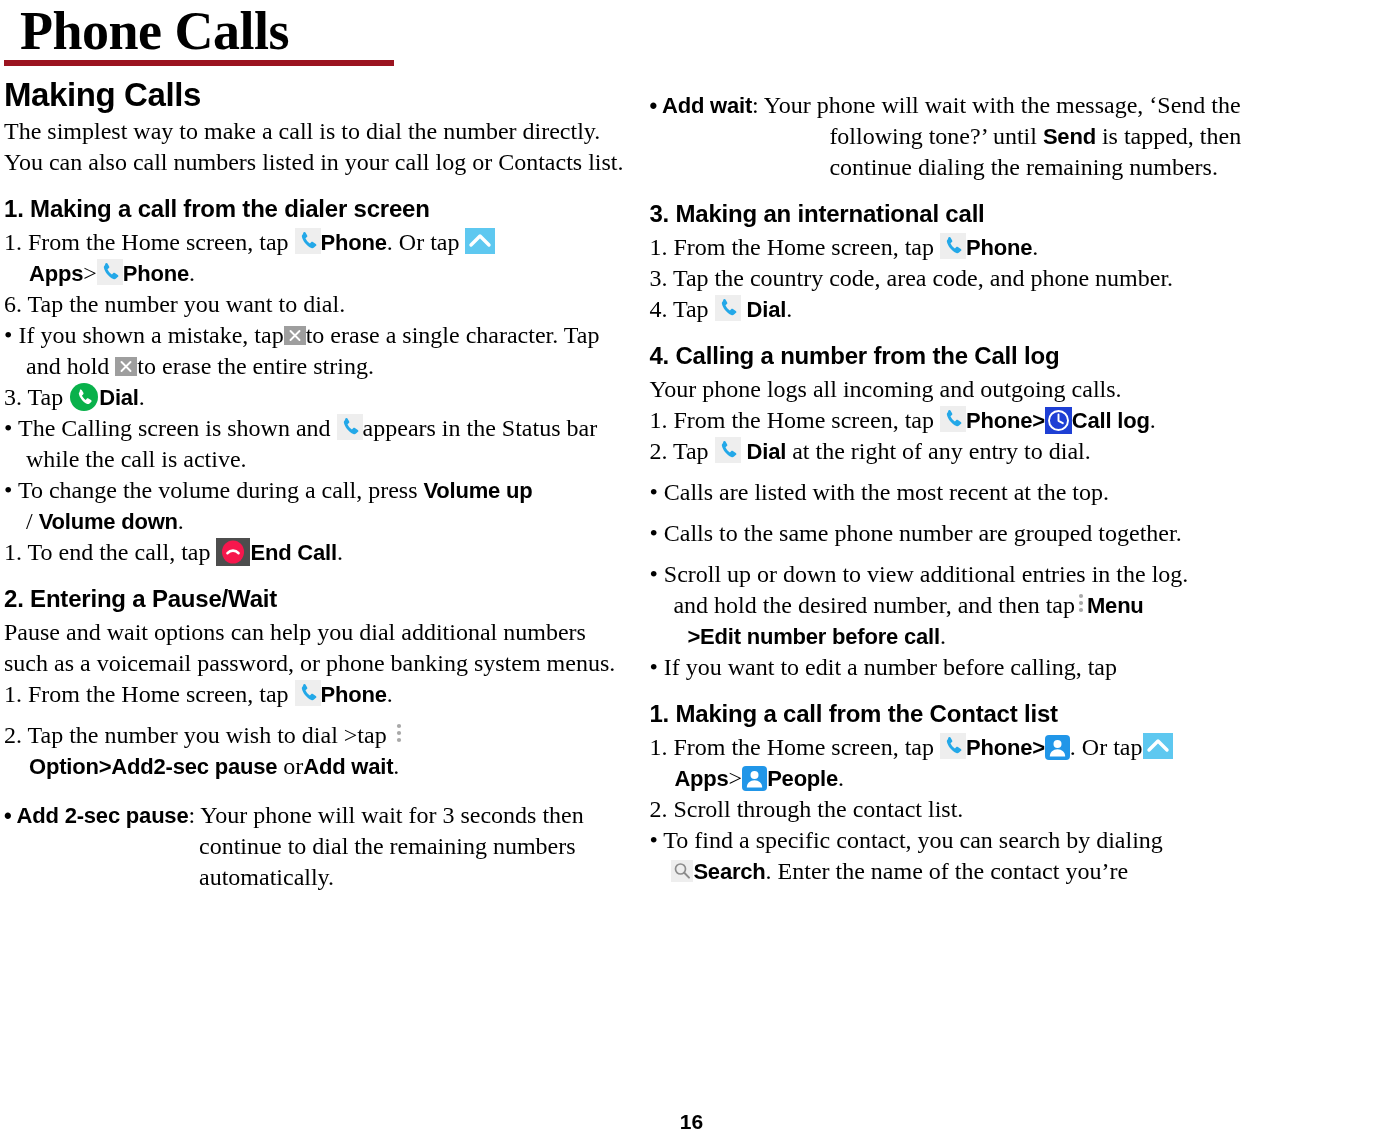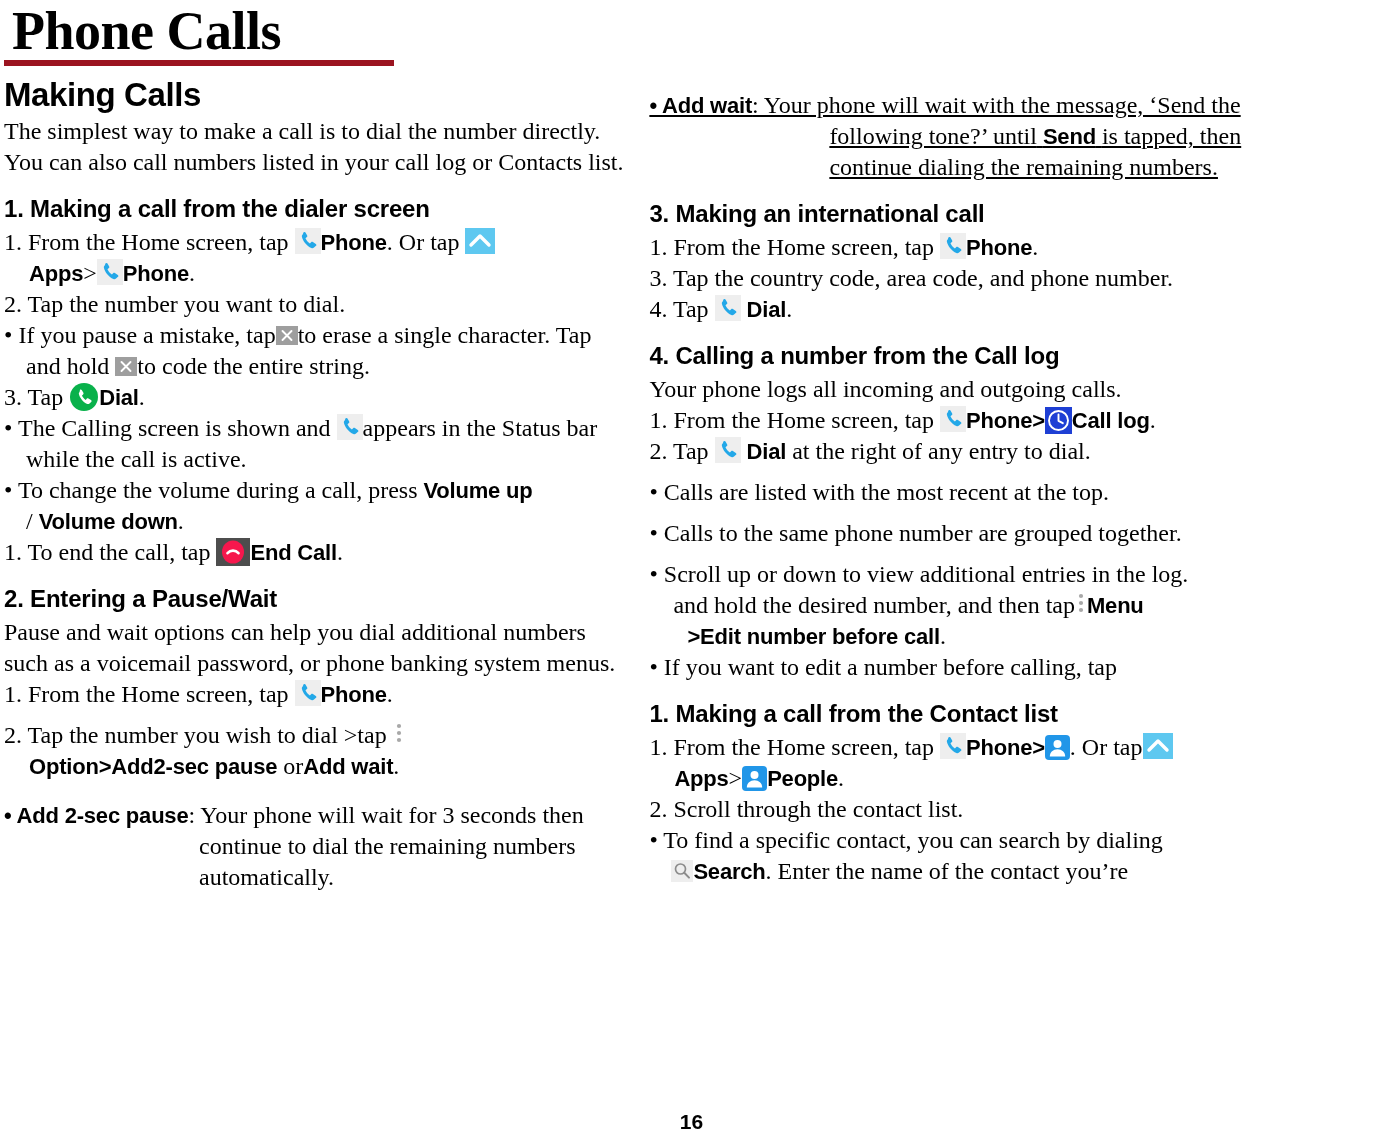--- a/index.html
+++ b/index.html
@@ -16,21 +16,21 @@
     overflow: hidden;
   }
 
   
   .page-title {
     font-family: "Liberation Serif", serif;
     font-weight: bold;
     font-size: 54px;
     line-height: 58px;
     letter-spacing: -0.5px;
-    margin: 2px 0 0 12px;
+    margin: 2px 0 0 20px;
     padding: 0;
   }
   .title-rule {
     width: 390px;
     height: 6px;
     background: #9b1420;
     margin: 0 0 0 4px;
   }
 
   
@@ -78,21 +78,20 @@
     padding-left: 25px;
     text-indent: -25px;
   }
   .hang-deep {
     padding-left: 195px;
     text-indent: -195px;
   }
   .hang-deep-r {
     padding-left: 180px;
     text-indent: -180px;
-    text-decoration: underline;
   }
   b, .b {
     font-family: "Liberation Sans", sans-serif;
     font-weight: bold;
     font-size: 22px;
     letter-spacing: -0.2px;
   }
   .gap-s { height: 10px; }
   .gap-m { height: 18px; }
 
@@ -154,33 +153,33 @@
             <path d="M6 17 L15 8 L24 17" stroke="#ffffff" stroke-width="3.4" fill="none" stroke-linecap="round" stroke-linejoin="round"></path>
           </svg>
       </span><br>
       <b>Apps</b><span>&gt;</span><span class="ico ico-phone">
         <svg width="26" height="26" viewBox="0 0 26 26">
             <path d="M8.6 4.2c.6-.5 1.5-.4 1.9.3l1.7 2.9c.3.6.2 1.3-.3 1.7l-1.4 1.2c.6 1.7 2.2 3.9 4.4 5.3l1.2-1.3c.5-.5 1.2-.6 1.8-.2l2.9 1.8c.7.4.8 1.4.2 1.9l-2 1.8c-.7.6-1.7.8-2.6.4-2.3-.9-4.6-2.7-6.4-5-1.6-2-2.7-4.2-3.1-6.2-.2-.9.1-1.8.8-2.4z" fill="#23a8e8"></path>
           </svg>
       </span><b>Phone</b><span>.</span>
     </p>
 
-    <p class="body lvl1 hang-num">2. Tap the number you want to dial.</p>
-
-    <p class="body lvl2 hang-bullet">
-      <span>• If you pause a mistake, tap</span><span class="ico ico-erase">
+    <p class="body lvl1 hang-num">6. Tap the number you want to dial.</p>
+
+    <p class="body lvl2 hang-bullet">
+      <span>• If you shown a mistake, tap</span><span class="ico ico-erase">
         <svg width="22" height="19" viewBox="0 0 22 19">
             <path d="M6.5 5 L15.5 14 M15.5 5 L6.5 14" stroke="#ffffff" stroke-width="1.9" stroke-linecap="round"></path>
           </svg>
       </span><span>to erase a single character. Tap and hold</span>
       <span class="ico ico-erase">
         <svg width="22" height="19" viewBox="0 0 22 19">
             <path d="M6.5 5 L15.5 14 M15.5 5 L6.5 14" stroke="#ffffff" stroke-width="1.9" stroke-linecap="round"></path>
           </svg>
-      </span><span>to code the entire string.</span>
+      </span><span>to erase the entire string.</span>
     </p>
 
     <p class="body lvl1 hang-num">
       <span>3. Tap</span>
       <span class="ico ico-dial">
         <svg width="30" height="30" viewBox="0 0 30 30">
             <circle cx="15" cy="15" r="14" fill="#09b14b"></circle>
             <path d="M11 7.8c.6-.5 1.5-.3 1.9.4l1.5 2.6c.3.6.2 1.3-.3 1.7l-1.1 1c.6 1.5 1.9 3.2 3.7 4.4l1-1.1c.4-.5 1.1-.6 1.7-.3l2.6 1.6c.7.4.8 1.4.2 1.9l-1.7 1.5c-.6.6-1.5.7-2.3.4-2-.8-4.1-2.4-5.6-4.4-1.4-1.8-2.4-3.7-2.7-5.4-.2-.8.1-1.6.7-2.1z" fill="#ffffff"></path>
           </svg>
       </span><b>Dial</b><span>.</span>

